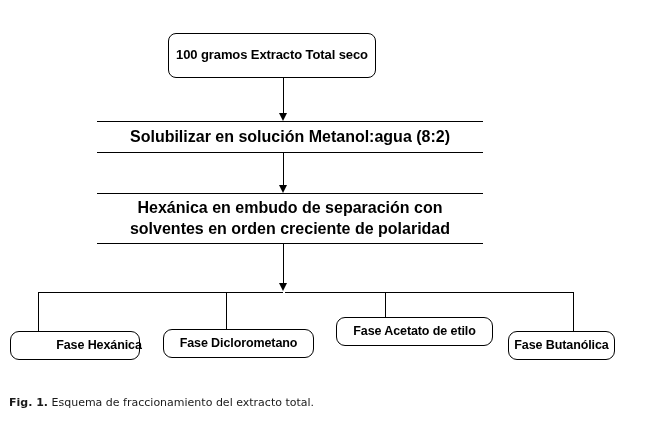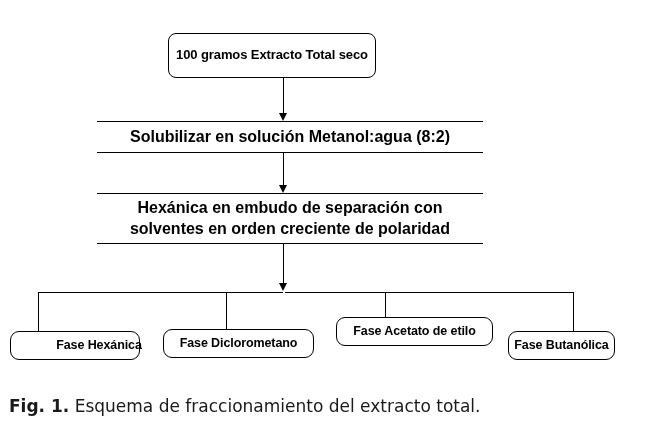--- a/index.html
+++ b/index.html
@@ -97,21 +97,21 @@
     border-right: 4px solid transparent;
     border-top: 8px solid #000000;
   }
 
   
   .caption {
     position: absolute;
     left: 9px;
     top: 396px;
     font-family: "DejaVu Sans", sans-serif;
-    font-size: 17px;
+    font-size: 11px;
     color: #1a1a1a;
     white-space: nowrap;
   }
   .caption .fignum {
     font-weight: bold;
   }
 </style>
 </head>
 <body>
 

